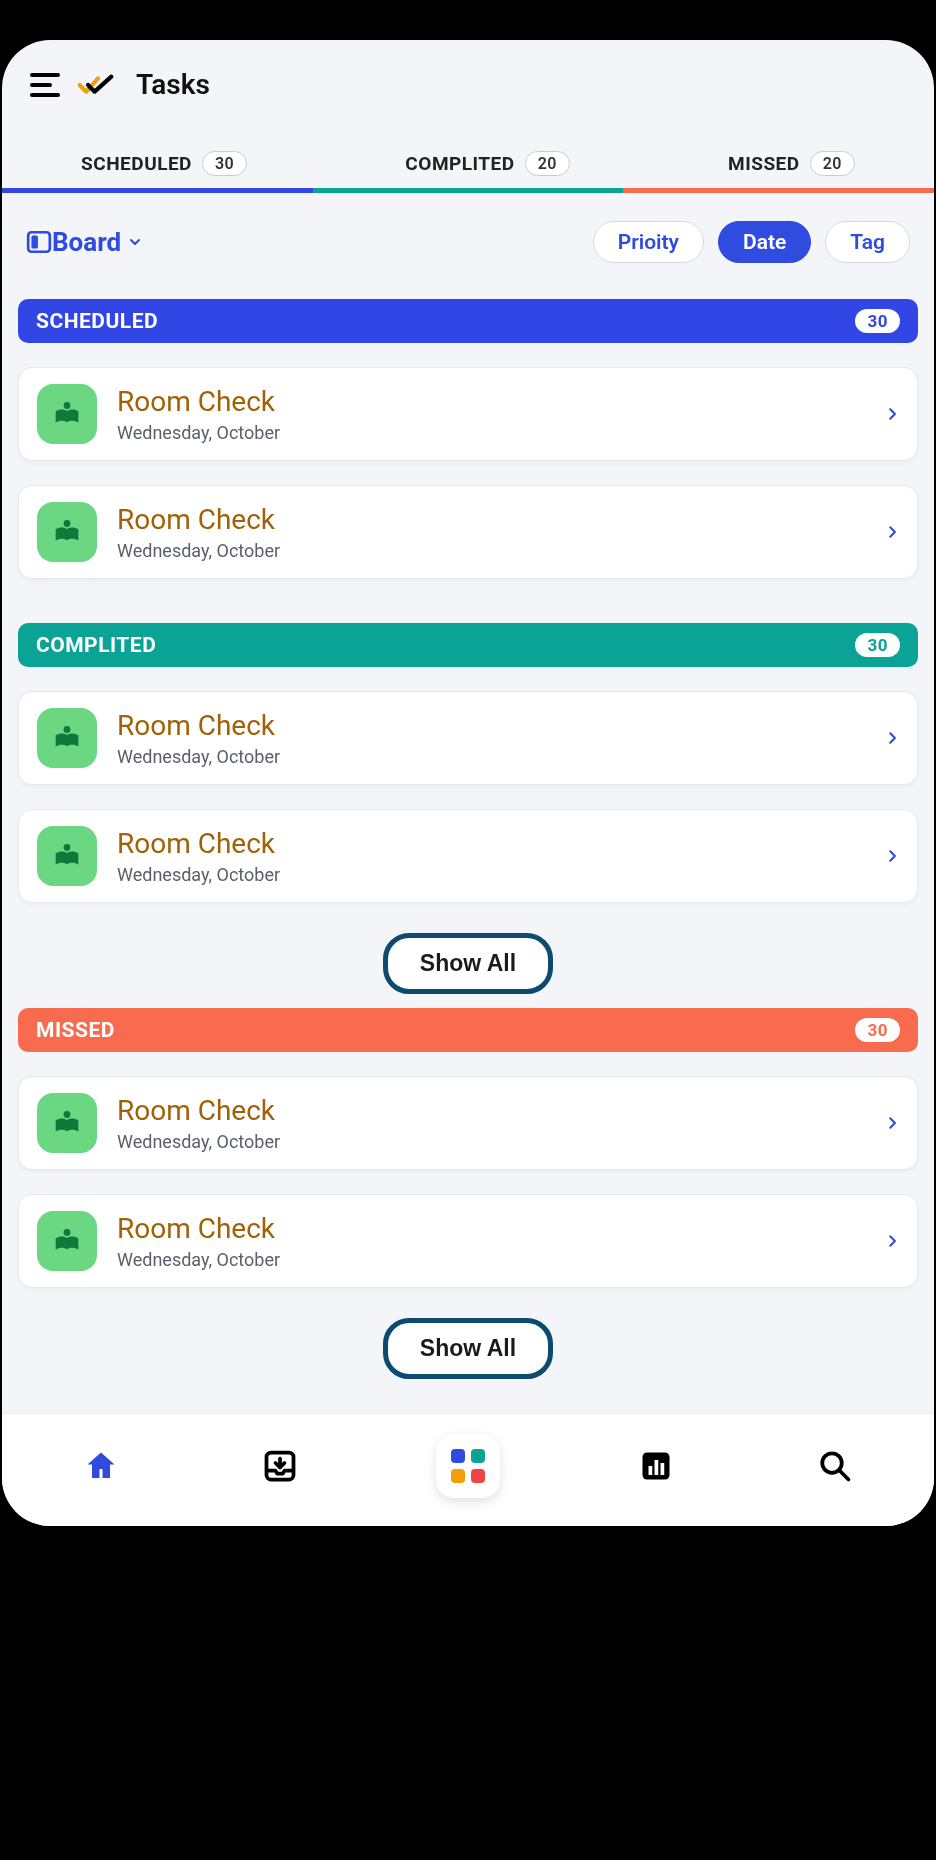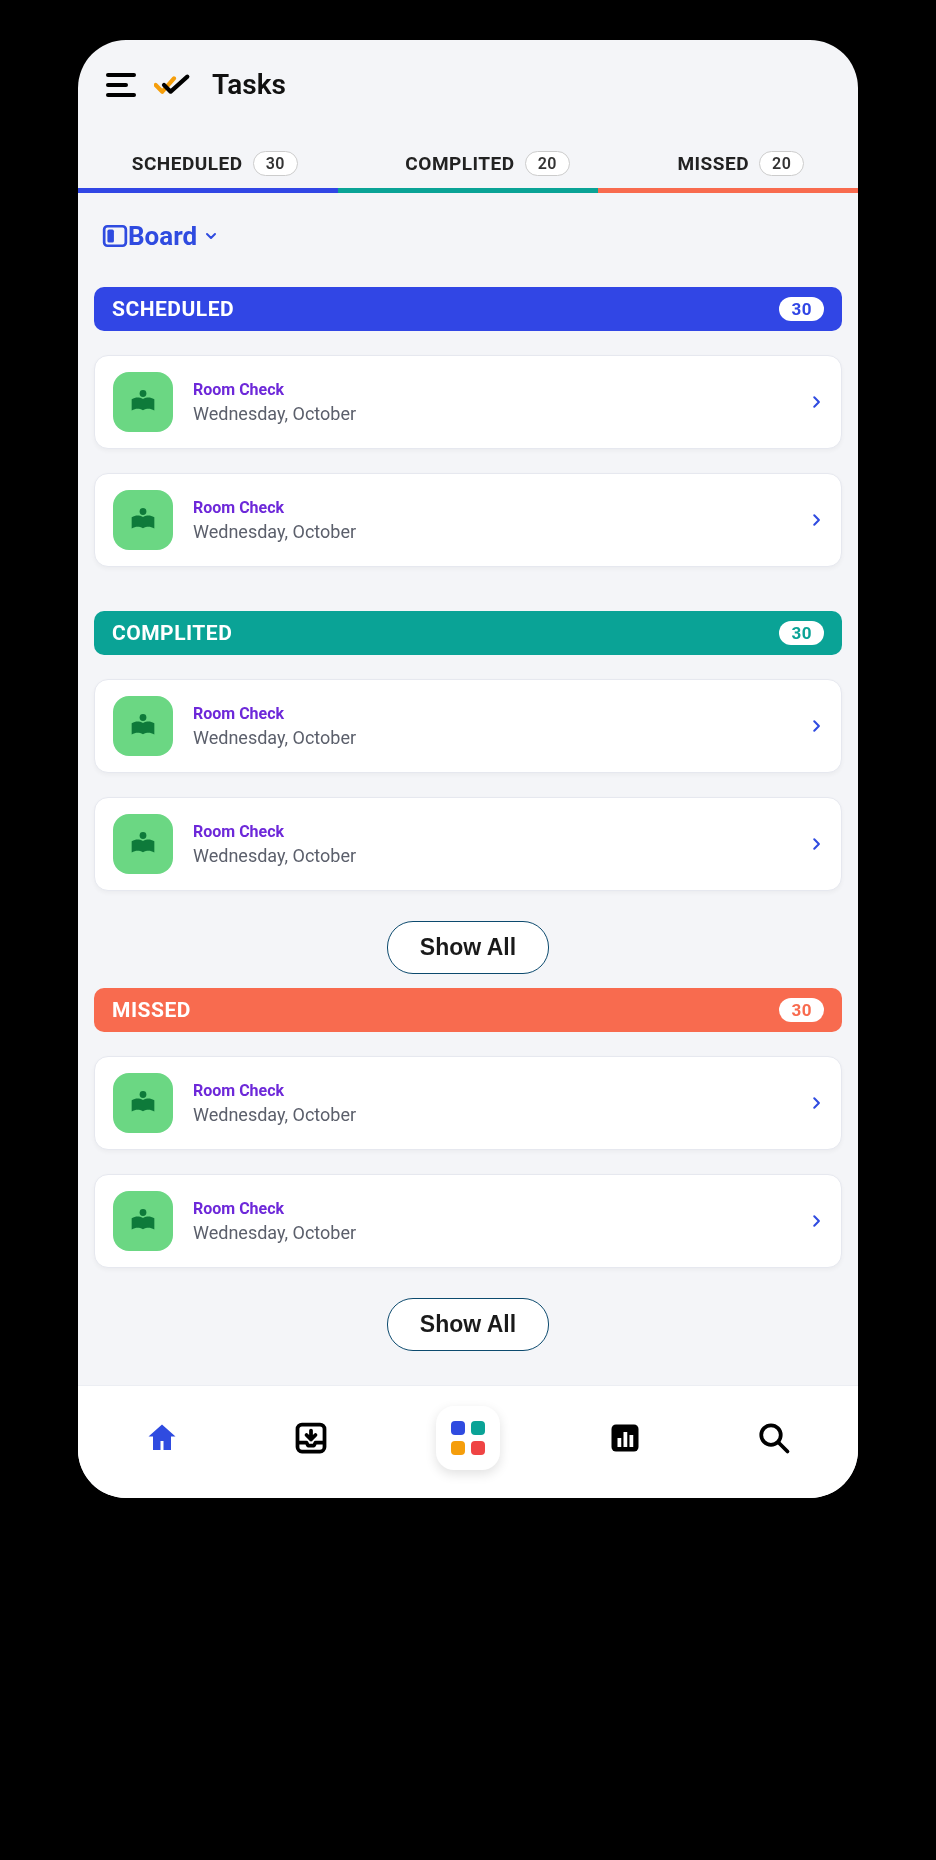--- a/index.html
+++ b/index.html
@@ -5,21 +5,21 @@
   * { box-sizing: border-box; margin: 0; padding: 0; }
   body {
     font-family: -apple-system, BlinkMacSystemFont, "Segoe UI", Roboto, sans-serif;
     background: #000;
     display: flex;
     justify-content: center;
     align-items: flex-start;
     min-height: 100vh;
   }
   .device {
-    width: 780px;
+    width: 932px;
     margin: 40px auto;
     background: #f4f5f8;
     border-radius: 48px;
     box-shadow: 0 20px 80px 40px rgba(0,0,0,0.6);
     overflow: hidden;
     padding-bottom: 0;
   }
   
   .topbar {
     display: flex;
@@ -100,27 +100,27 @@
     padding:16px 18px;
     box-shadow:0 2px 4px rgba(0,0,0,0.04);
     cursor:pointer;
   }
   .card .thumb {
     width:60px; height:60px; border-radius:16px; background:#6bd783;
     display:flex; align-items:center; justify-content:center;
   }
   .thumb svg { width:34px; height:34px; fill:#0e7a3a; }
   .card .info { flex:1; }
-  .card .title { font-size:16px; font-weight:700; color:#6d28d9; }
+  .card .title { font-size:28px; font-weight:400; color:#a16207; }
   .card .sub { font-size:18px; color:#5b5f6b; margin-top:4px; }
   .card .arrow { color:#2f4be0; font-size:20px; font-weight:900; }
 
   .show-all {
     margin:30px auto 10px auto; display:block;
-    background:#fff; border:1px solid #0c4a6e; border-radius:26px;
+    background:#fff; border:5px solid #0c4a6e; border-radius:26px;
     padding:12px 32px; font-size:23px; font-weight:700; color:#1a1a1a; cursor:pointer;
   }
 
   
   .bottomnav {
     margin-top:34px;
     background:#fff;
     display:flex; justify-content:space-around; align-items:center;
     padding:20px 10px 28px 10px;
     border-top:1px solid #eceef3;
@@ -180,20 +180,25 @@
     <div class="view-switch">
       <svg class="board-icon" viewBox="0 0 24 24">
         <rect x="2" y="3" width="20" height="18" rx="3" fill="none" stroke="#2f4be0" stroke-width="2.5"></rect>
         <rect x="5" y="6" width="6" height="12" rx="1.5" fill="#2f4be0"></rect>
       </svg>
       <span>Board</span>
       <svg class="chev" width="16" height="16" viewBox="0 0 24 24">
         <polyline points="6,9 12,15 18,9" fill="none" stroke="#2f4be0" stroke-width="3" stroke-linecap="round" stroke-linejoin="round"></polyline>
       </svg>
     </div>
+    <div class="chips">
+      <div class="chip">Prioity</div>
+      <div class="chip active">Date</div>
+      <div class="chip">Tag</div>
+    </div>
   </div>
 
   <div class="section-head sh-scheduled">
     <span>SCHEDULED</span>
     <span class="badge">30</span>
   </div>
   <div class="card">
     <div class="thumb">
       <svg viewBox="0 0 24 24">
           <circle cx="12" cy="6" r="2.4"></circle>

